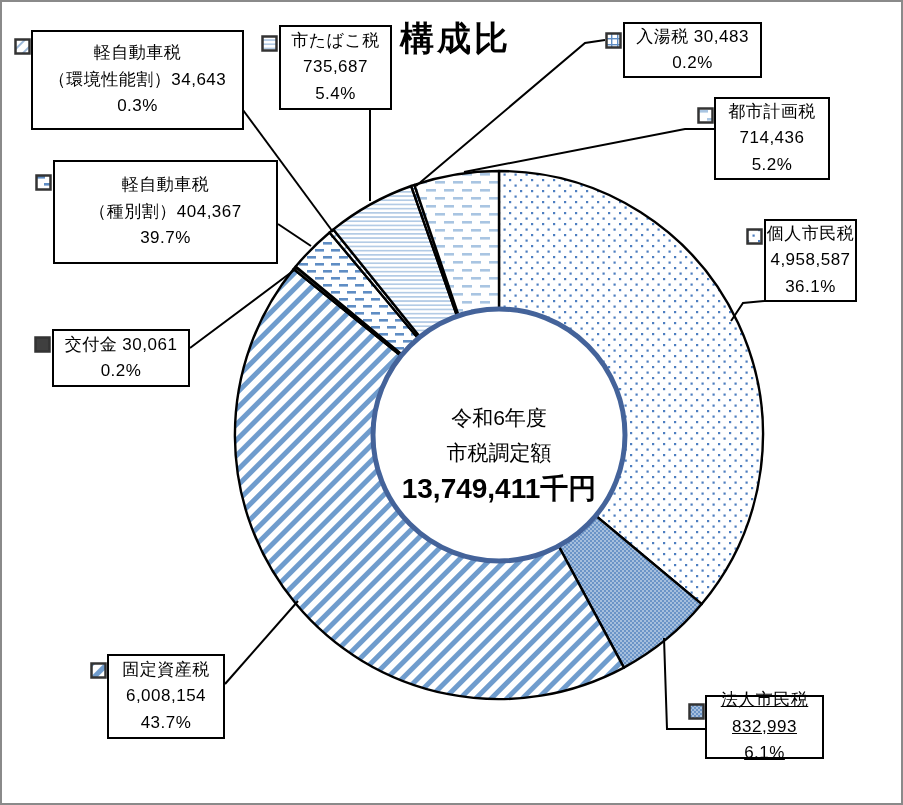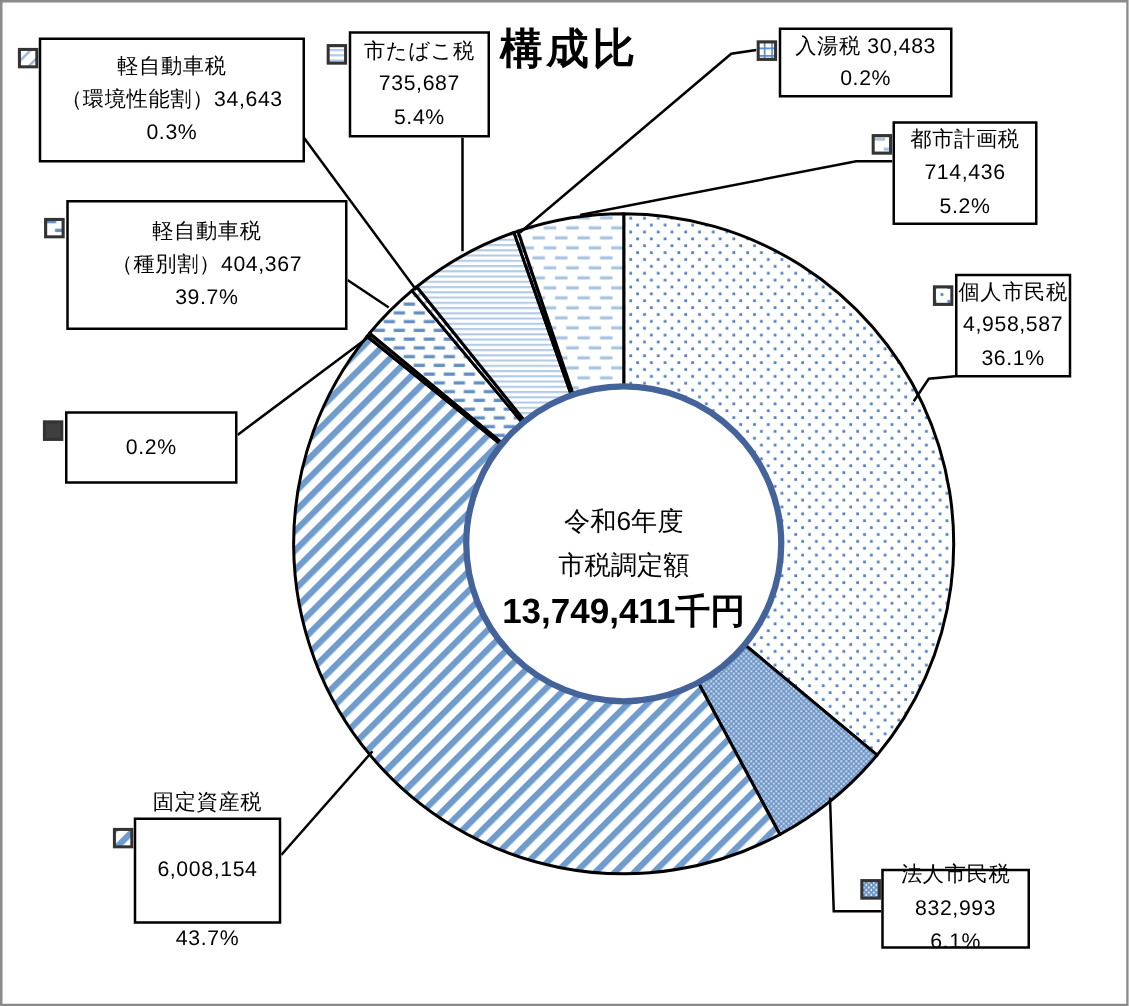--- a/index.html
+++ b/index.html
@@ -142,37 +142,38 @@
         <rect x="1.5" y="1.5" width="14" height="14" fill="url(#p-dash-light)" stroke="#333333" stroke-width="2.5"></rect>
       </svg>
       <div class="label-box" style="left: 762px; top: 217px; width: 93px; height: 83px;">
         <div>個人市民税</div>
         <div>4,958,587</div>
         <div>36.1%</div>
       </div>
       <svg width="17" height="17" class="swatch" style="left: 744px; top: 226px;">
         <rect x="1.5" y="1.5" width="14" height="14" fill="url(#p-dots)" stroke="#333333" stroke-width="2.5"></rect>
       </svg>
-      <div class="label-box" style="left: 703px; top: 693px; width: 119px; height: 64px;">
+      <div class="label-box" style="left: 703px; top: 693px; width: 119px; height: 64px; text-decoration: underline;">
         <div>法人市民税</div>
         <div>832,993</div>
         <div>6.1%</div>
       </div>
       <svg width="17" height="17" class="swatch" style="left: 686px; top: 701px;">
         <rect x="1.5" y="1.5" width="14" height="14" fill="url(#p-weave)" stroke="#333333" stroke-width="2.5"></rect>
       </svg>
-      <div class="label-box" style="left: 105px; top: 652px; width: 118px; height: 85px; gap: 28px;">
+      <div class="label-box" style="left: 105px; top: 652px; width: 118px; height: 85px;">
         <div>固定資産税</div>
         <div>6,008,154</div>
         <div>43.7%</div>
       </div>
       <svg width="17" height="17" class="swatch" style="left: 88px; top: 660px;">
         <rect x="1.5" y="1.5" width="14" height="14" fill="url(#p-diag)" stroke="#333333" stroke-width="2.5"></rect>
       </svg>
       <div class="label-box" style="left: 50px; top: 327px; width: 138px; height: 58px;">
+        <div>交付金 30,061</div>
         <div>0.2%</div>
       </div>
       <svg width="17" height="17" class="swatch" style="left: 32px; top: 334px;">
         <rect x="1.5" y="1.5" width="14" height="14" fill="#3f3f3f" stroke="#333333" stroke-width="2.5"></rect>
       </svg>
       <div class="label-box" style="left: 51px; top: 158px; width: 225px; height: 104px;">
         <div>軽自動車税</div>
         <div>（種別割）404,367</div>
         <div>39.7%</div>
       </div>

